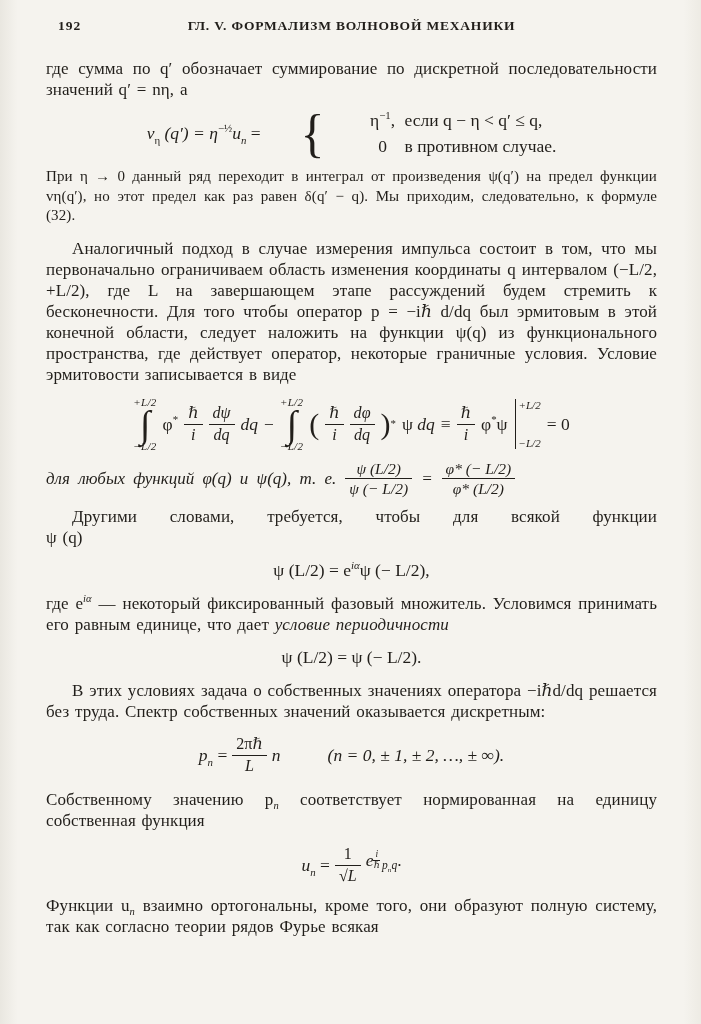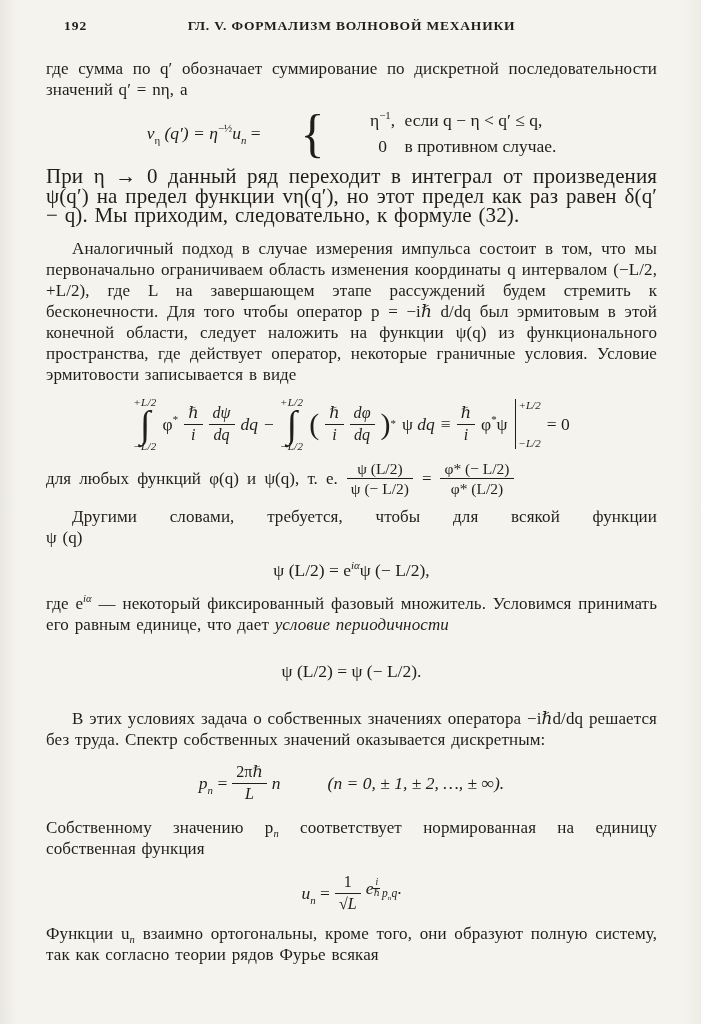--- a/index.html
+++ b/index.html
@@ -8,25 +8,25 @@
   body {
     background: linear-gradient(90deg, #e9e7e0 0%, var(--paper) 2.5%, var(--paper) 97.5%, #edebe4 100%);
     color: var(--ink);
     font-family: "Liberation Serif", "DejaVu Serif", "DejaVu Sans", serif;
     overflow: hidden;
   }
   .page { padding: 18px 44px 0 46px; }
 
   
   .running-head { position: relative; height: 18px; font-size: 13.5px; font-weight: bold; text-align: center; letter-spacing: 0.8px; }
-  .page-num { position: absolute; left: 18px; top: 0; letter-spacing: 1px; }
+  .page-num { position: absolute; left: 12px; top: 0; letter-spacing: 1px; }
 
   
   .body-text { font-size: 17px; line-height: 21px; text-align: justify; letter-spacing: 0.1px; word-spacing: 1.4px; }
-  .small-text { font-size: 21px; line-height: 19.5px; }
+  .small-text { font-size: 15px; line-height: 19.5px; }
   .indent { text-indent: 26px; }
   .justify-last { display: block; text-align: justify; text-align-last: justify; }
   em { font-style: italic; }
   sup, sub { font-size: 0.62em; line-height: 0; }
   .mi { font-style: italic; }
 
   
   .display-formula { display: flex; justify-content: center; align-items: center; font-size: 17.5px; gap: 5px; }
   .frac { display: inline-block; vertical-align: middle; text-align: center; font-size: 0.92em; line-height: 1.15; }
   .frac .num { display: block; padding: 0 4px 1px; border-bottom: 1.3px solid var(--ink); }
@@ -40,21 +40,21 @@
   .case-row sup { font-style: normal; }
 
   
   .int-col { display: inline-flex; flex-direction: column; align-items: center; line-height: 1; }
   .int-lim { font-size: 11px; font-style: italic; letter-spacing: 0.3px; }
   .int-sign { font-size: 38px; line-height: 0.82; padding: 1px 0; }
   .paren { font-size: 30px; font-weight: 400; line-height: 1; }
   .eval { display: inline-flex; flex-direction: column; justify-content: space-between; height: 50px; border-left: 1.6px solid var(--ink); padding-left: 3px; font-size: 11px; font-style: italic; margin-left: 1px; }
 
   
-  .anyfunc-line { display: flex; align-items: center; gap: 9px; font-size: 17px; margin-top: 8px; }
+  .anyfunc-line { display: flex; align-items: center; gap: 9px; font-size: 17px; margin-top: 8px; font-style: italic; }
   .anyfunc-line .lead { word-spacing: 4px; }
   .inline-frac { font-size: 15.5px; }
 
   
   .exp-stack { display: inline-flex; align-items: flex-end; gap: 2px; transform: translateY(-9px); font-size: 11.5px; }
   .supfrac { display: inline-flex; flex-direction: column; align-items: center; font-size: 9.5px; line-height: 1.05; }
   .supfrac .sf-num { border-bottom: 1px solid var(--ink); padding: 0 2px; }
 
   .pn-range { margin-left: 42px; }
   .phase-formula { font-size: 17.5px; }
@@ -150,21 +150,21 @@
   </div>
 
   <p class="body-text indent" style="margin-top:8px;"><span class="justify-last" style="text-indent:26px;">Другими словами, требуется, чтобы для всякой функции</span><span>ψ (q)</span></p>
 
   <div class="display-formula phase-formula" style="margin:12px 0;">
     <span><span>ψ (L/2) = e</span><sup class="mi">iα</sup><span>ψ (− L/2),</span></span>
   </div>
 
   <p class="body-text" style="margin-top:10px;"><span>где e</span><sup class="mi">iα</sup><span> — некоторый фиксированный фазовый множитель. Условимся принимать его равным единице, что дает </span><em>условие периодичности</em></p>
 
-  <div class="display-formula phase-formula" style="margin:26px 0;">ψ (L/2) = ψ (− L/2).</div>
+  <div class="display-formula phase-formula" style="margin:12px 0;">ψ (L/2) = ψ (− L/2).</div>
 
   <p class="body-text indent" style="margin-top:12px;">В этих условиях задача о собственных значениях оператора −iℏd/dq решается без труда. Спектр собственных значений оказывается дискретным:</p>
 
   <div class="display-formula" style="margin:13px 0;">
     <span><span class="mi">p</span><sub class="mi">n</sub><span> = </span></span>
     <span class="frac">
         <span class="num">2πℏ</span>
         <span class="den mi">L</span>
       </span>
     <span class="mi">n</span>

